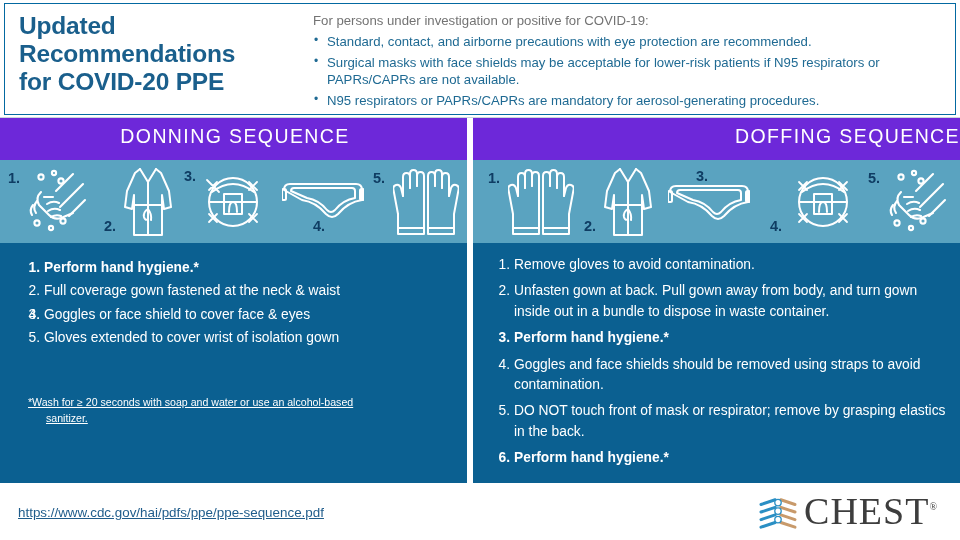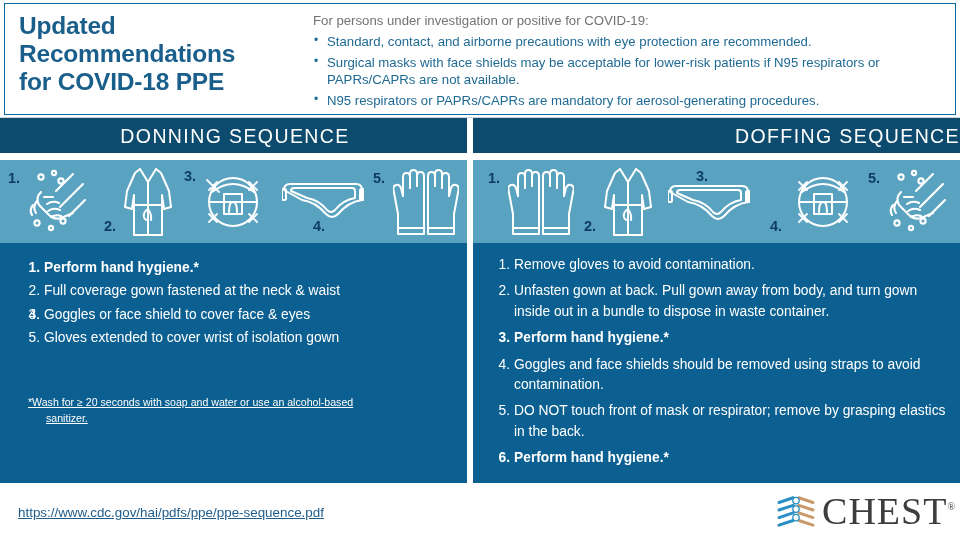--- a/index.html
+++ b/index.html
@@ -34,22 +34,22 @@
   .intro-list li {
     position:relative; color:#1f6a93; font-size:13.2px; line-height:1.34;
     padding-left:14px; margin-bottom:3px;
   }
   .intro-list li:before {
     content:"\2022"; position:absolute; left:1px; top:-1px; font-size:12px;
   }
 
   
   .band {
-    position:absolute; left:0; top:118px; width:960px; height:35px;
-    background:#0c4a6e;
+    position:absolute; left:0; top:118px; width:960px; height:42px;
+    background:#6d28d9;
   }
   .band-title {
     position:absolute; top:7px; color:#ffffff; font-size:19.5px;
     letter-spacing:1.4px; text-align:center;
   }
   .band-title.left  { left:0;   width:470px; }
   .band-title.right { left:470px; width:490px;text-align:right; }
 
   
   .iconstrip {
@@ -96,21 +96,21 @@
     position:absolute; left:467px; top:118px; width:6px; height:365px;
     background:#ffffff;
   }
 
   
   .footer { position:absolute; left:0; top:483px; width:960px; height:57px; background:#fff; }
   .url {
     position:absolute; left:18px; top:22px;
     color:#1f5c8b; font-size:13.4px; text-decoration:underline;text-align:center;
   }
-  .logo { position:absolute; right:4px; top:9px; display:flex; align-items:center; }
+  .logo { position:absolute; right:22px; top:9px; display:flex; align-items:flex-end; }
   .logo-mark { width:38px; height:34px; margin-right:7px; }
   .logo-text {
     color:#3d3d3d; font-family:"Liberation Serif", serif;
     font-size:38px; letter-spacing:1px; line-height:1;
   }
   .logo-reg {
     font-size:10px; vertical-align:super; color:#3d3d3d;
     font-family:"Liberation Serif", serif;
   }
 </style>
@@ -119,21 +119,21 @@
 
 <div id="page">
 
   <div class="header">
     <div class="header-inner">
 
       <div class="title-box">
         <h1>
           <span>Updated</span><br>
           <span>Recommendations</span><br>
-          <span>for COVID-18 PPE</span>
+          <span>for COVID-20 PPE</span>
         </h1>
       </div>
 
       <div class="intro-box">
         <div class="intro-head">For persons under investigation or positive for COVID-19:</div>
         <ul class="intro-list">
           <li>Standard, contact, and airborne precautions with eye protection are recommended.</li>
           <li>Surgical masks with face shields may be acceptable for lower-risk patients if N95 respirators or PAPRs/CAPRs are not available.</li>
           <li>N95 respirators or PAPRs/CAPRs are mandatory for aerosol-generating procedures.</li>
         </ul>

